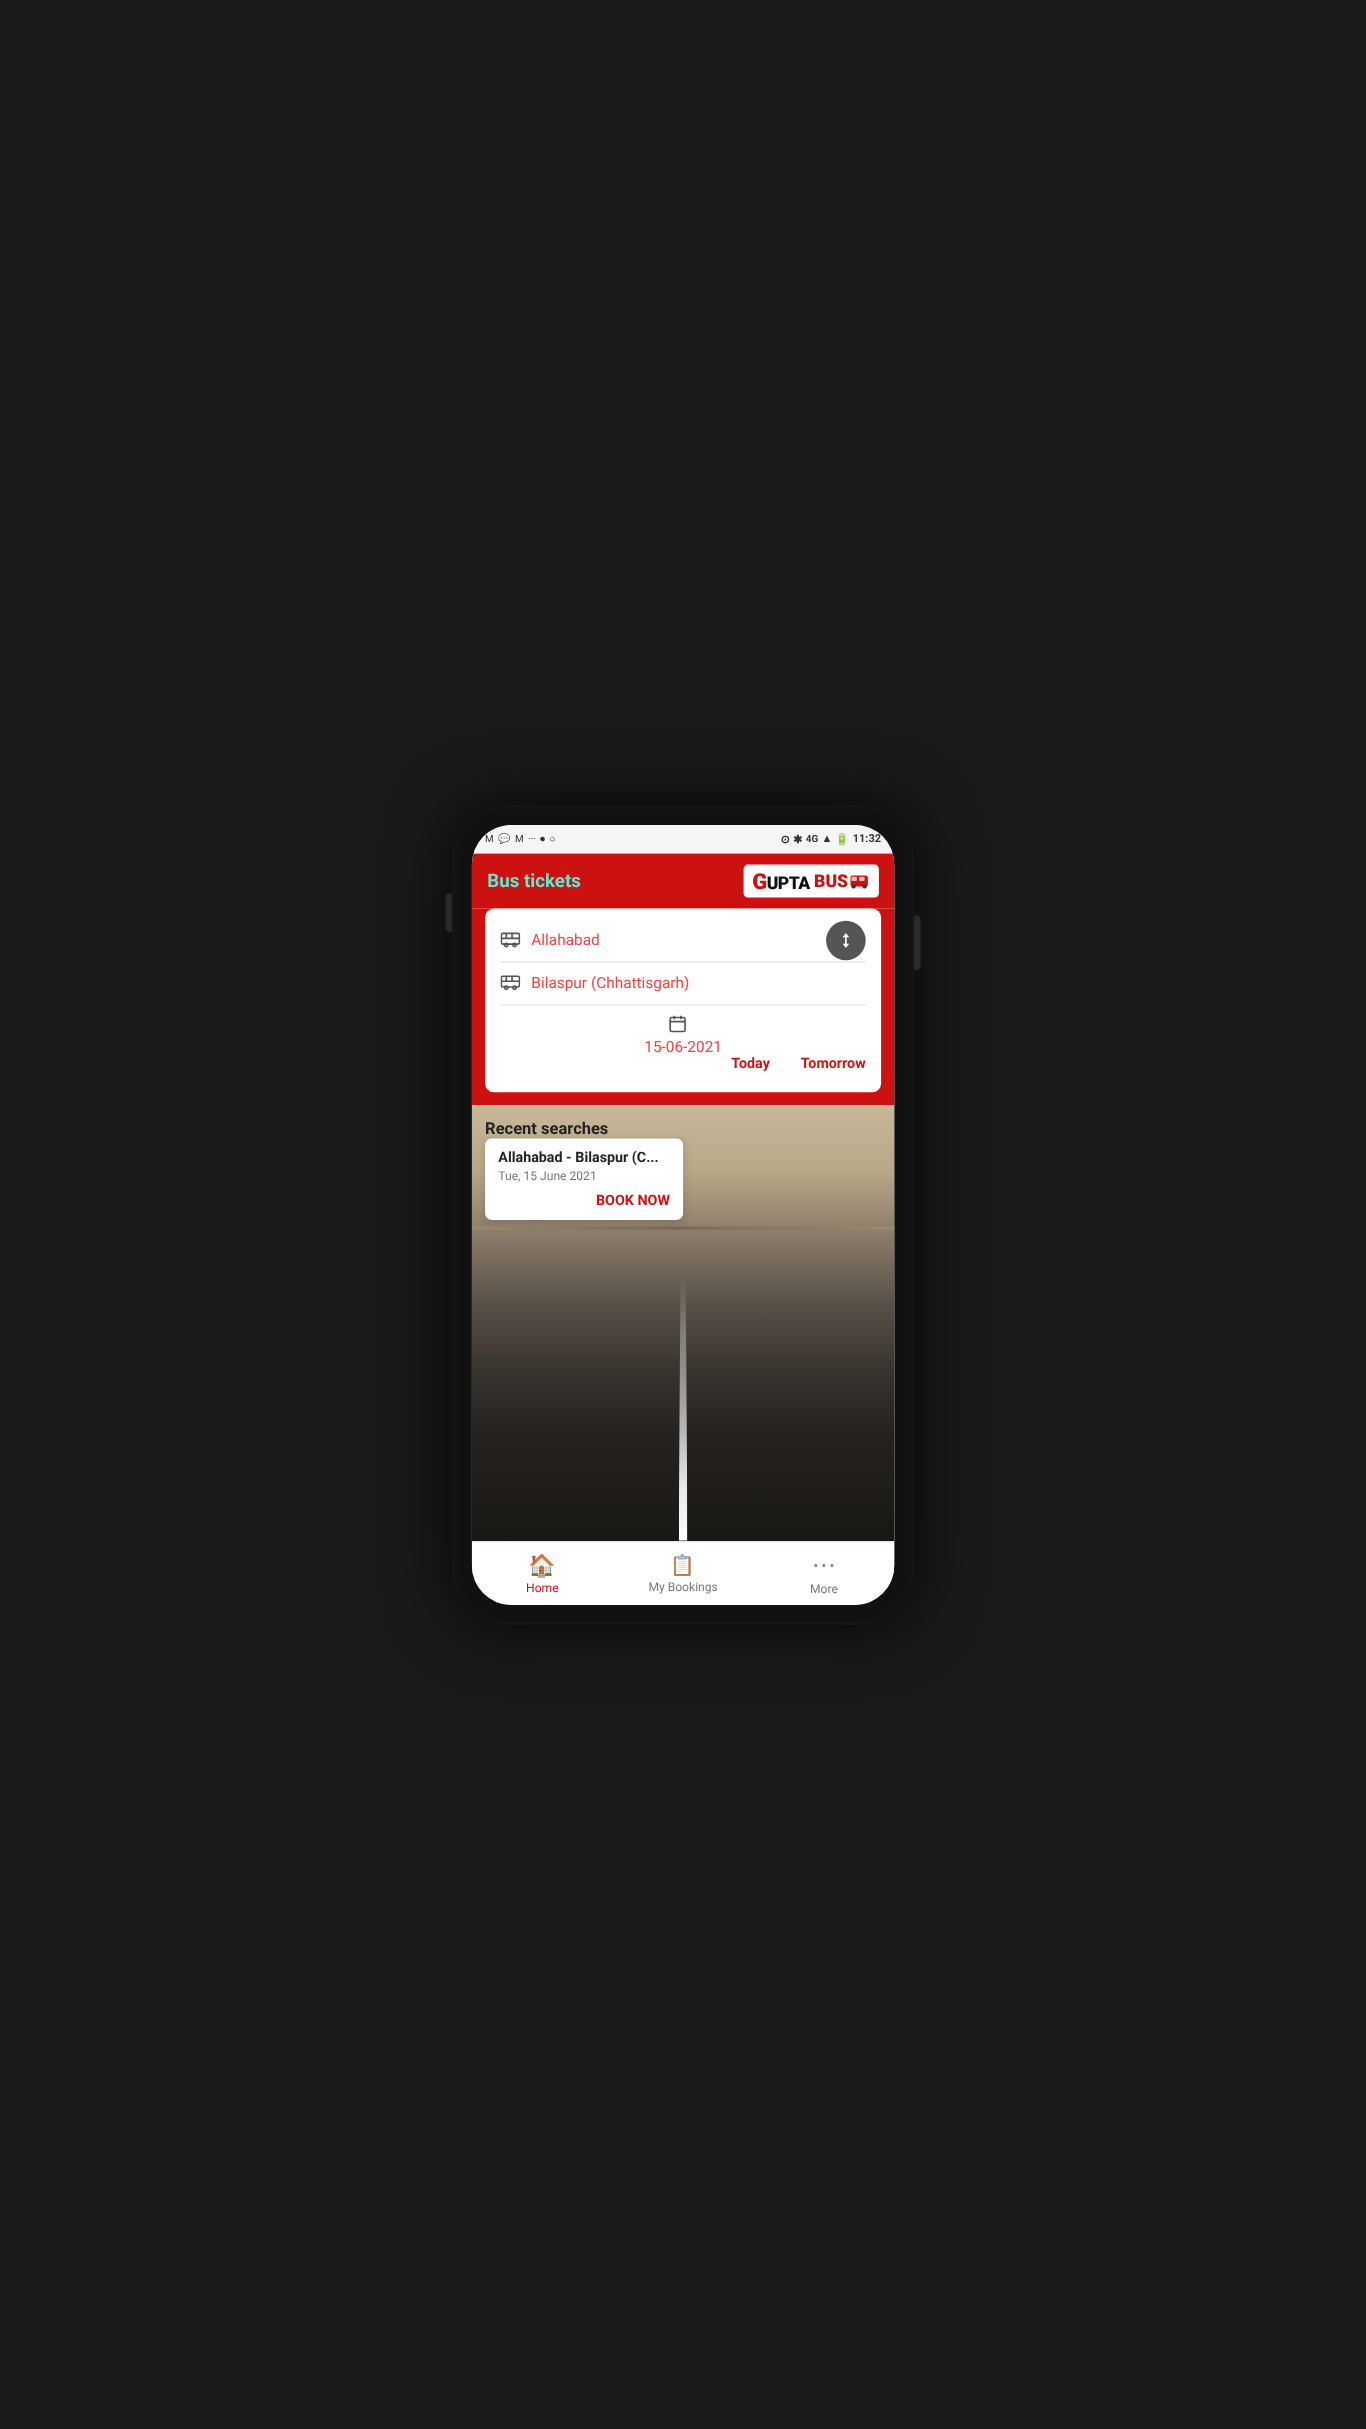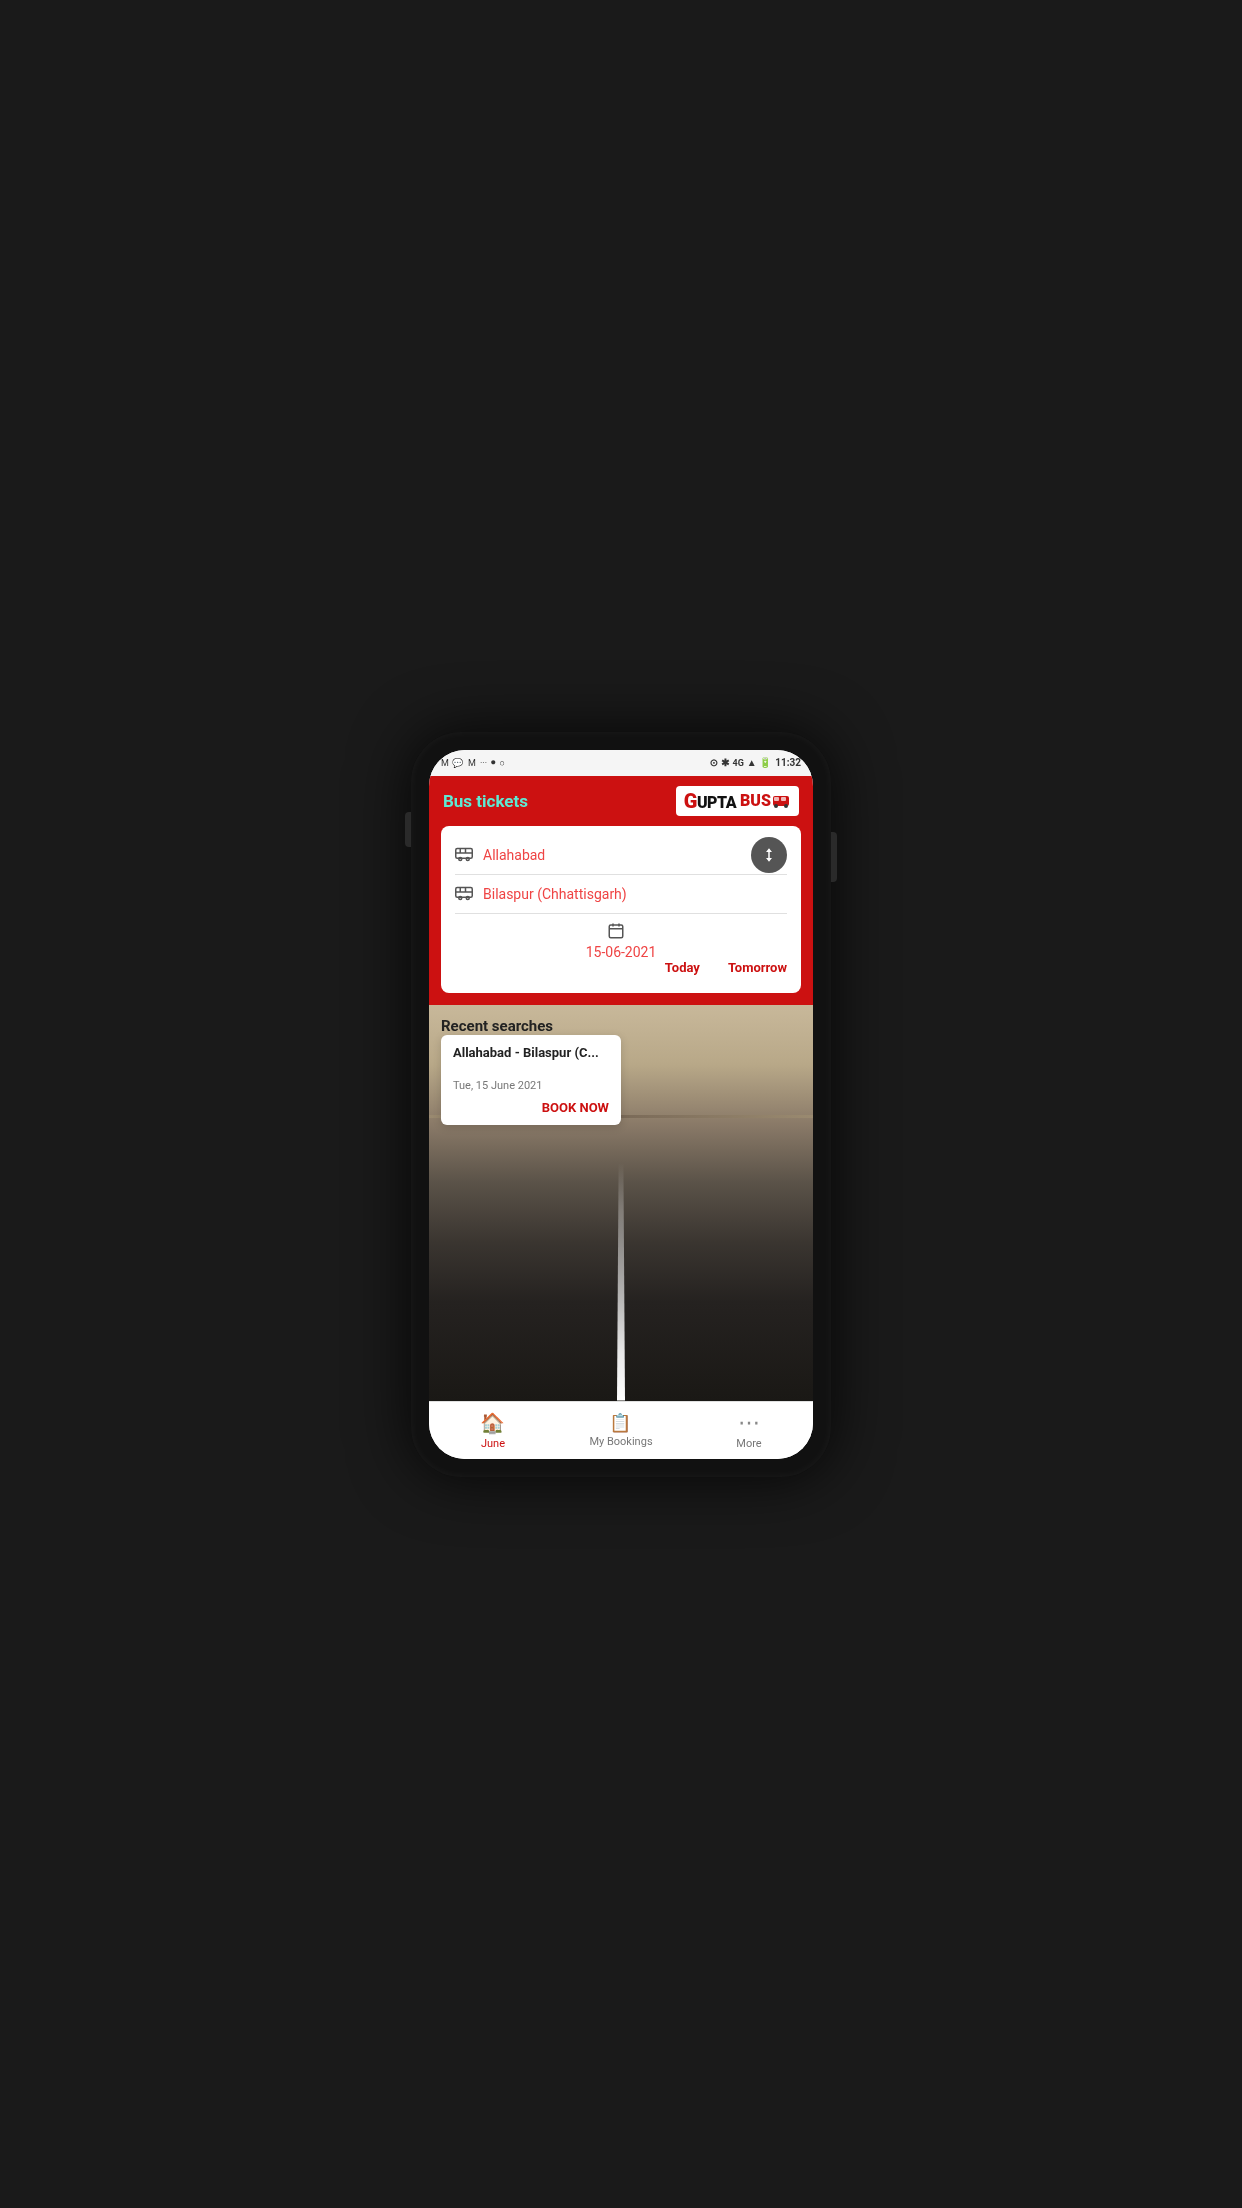--- a/index.html
+++ b/index.html
@@ -260,21 +260,21 @@
       border-radius: 6px;
       padding: 10px 12px;
       display: inline-block;
       min-width: 180px;
       box-shadow: 0 2px 8px rgba(0,0,0,0.15);
     }
     .recent-route {
       font-size: 13px;
       font-weight: bold;
       color: #222;
-      margin-bottom: 19px;
+      margin-bottom: 3px;
     }
     .recent-date {
       font-size: 11px;
       color: #777;
       margin-bottom: 8px;
     }
     .book-now-btn {
       color: #cc1111;
       font-size: 13px;
       font-weight: bold;
@@ -447,21 +447,21 @@
           <div class="recent-route">Allahabad - Bilaspur (C...</div>
           <div class="recent-date">Tue, 15 June 2021</div>
           <span class="book-now-btn">BOOK NOW</span>
         </div>
       </div>
     </div>
 
     <div class="bottom-nav">
       <div class="nav-item active">
         <span class="nav-icon">🏠</span>
-        <span class="nav-label">June</span>
+        <span class="nav-label">Home</span>
       </div>
       <div class="nav-item">
         <span class="nav-icon" style="font-size:18px;">📋</span>
         <span class="nav-label">My Bookings</span>
       </div>
       <div class="nav-item">
         <span class="nav-icon" style="font-size:22px; color:#888;">⋯</span>
         <span class="nav-label">More</span>
       </div>
     </div>

